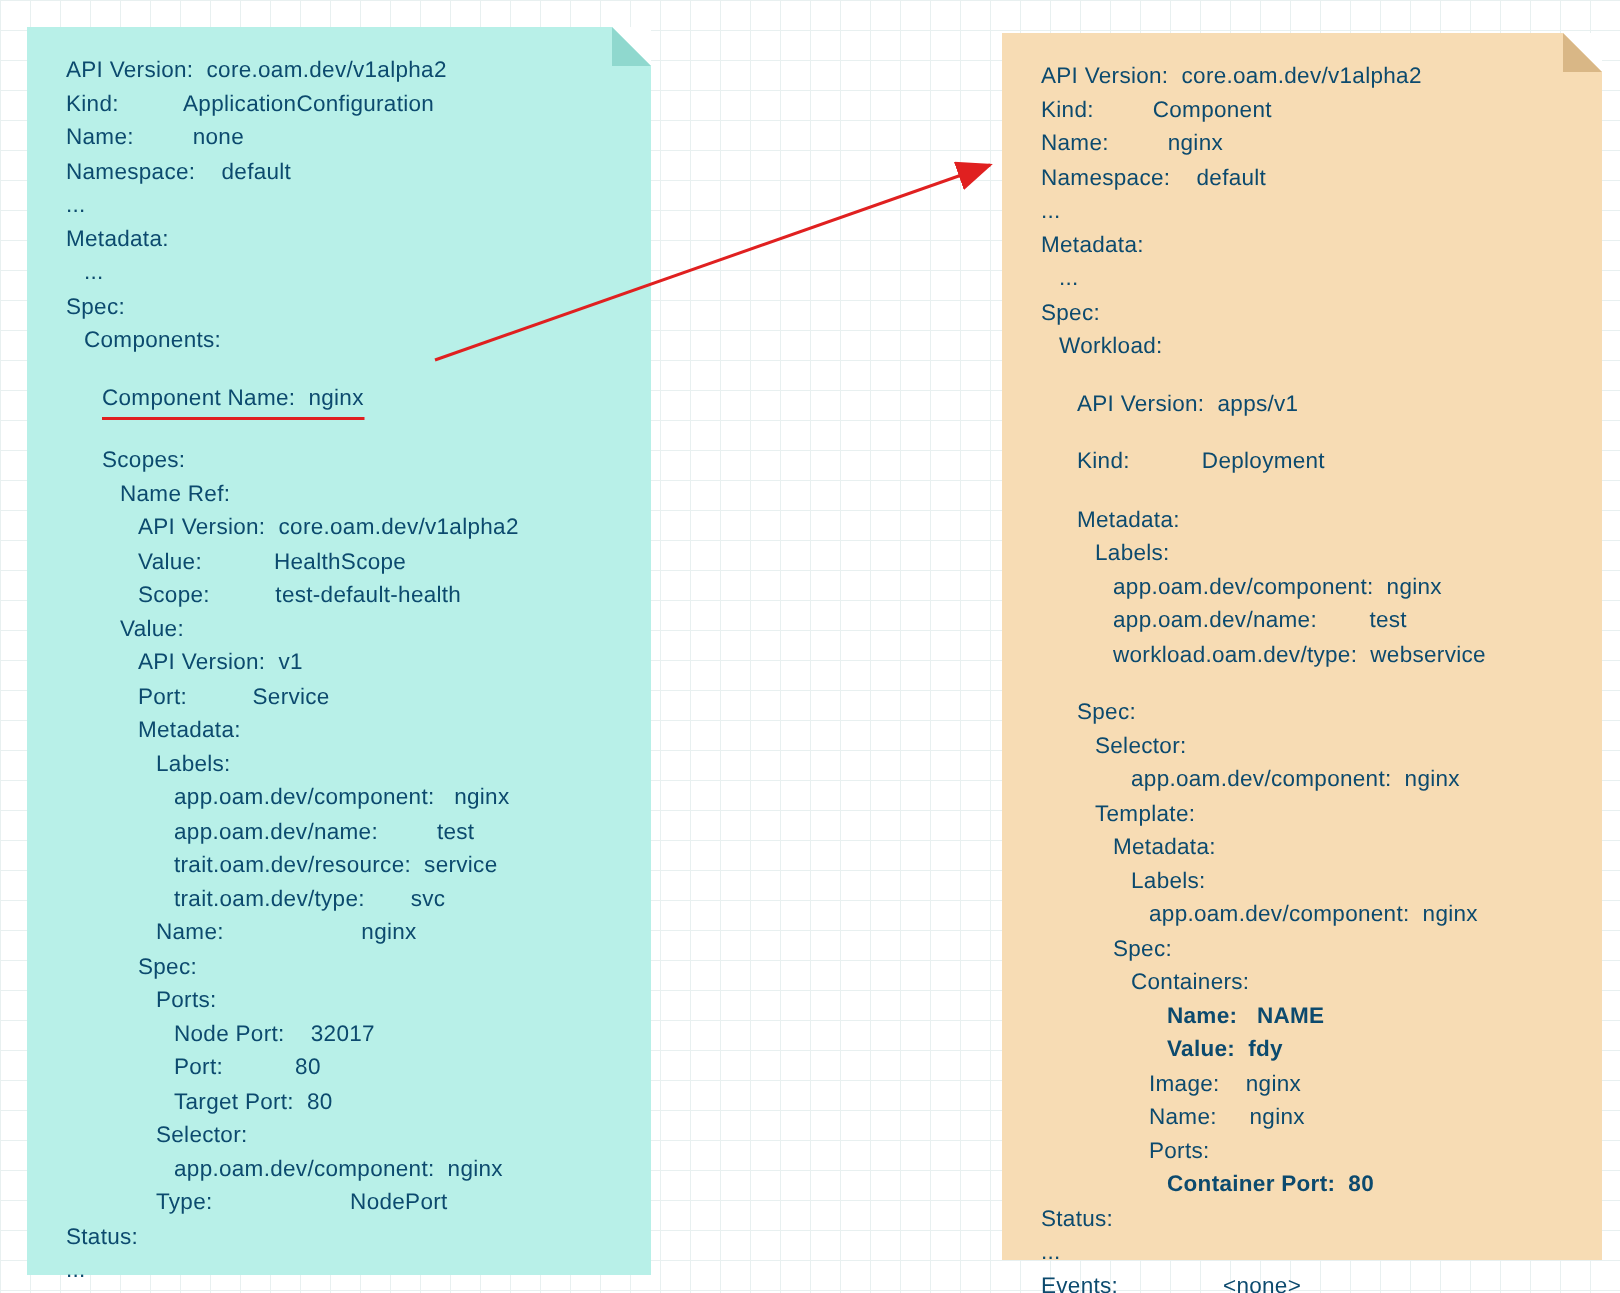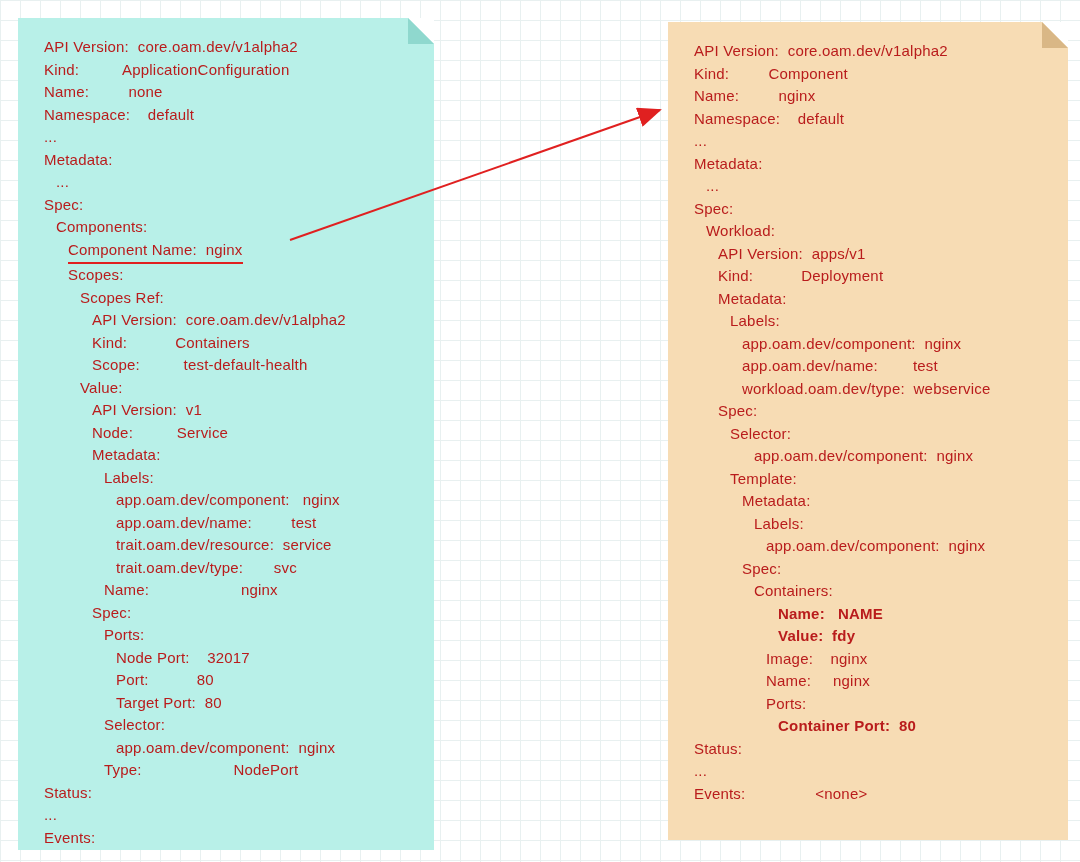--- a/index.html
+++ b/index.html
@@ -12,21 +12,21 @@
     linear-gradient(90deg, #e8f0f0 1px, transparent 1px);
   background-size: 20px 20px;
   position: relative;
   font-family: Arial, Helvetica, sans-serif;
 }
 .card {
   position: absolute;
   padding: 18px 22px 18px 26px;
   font-size: 15px;
   line-height: 1.5;
-  color: #b91c1c;
+  color: #0c4a6e;
 }
 .card-left {
   left: 18px;
   top: 18px;
   width: 416px;
   height: 832px;
   background: #b8f0e8;
 }
 .card-right {
   left: 668px;
@@ -54,21 +54,21 @@
   top: 0; right: 0; 
   width: 0; height: 0;
   border-style: solid;
   border-width: 26px 0 0 26px;
 }
 .card-left .fold::after { border-color: transparent transparent transparent #8fd8ce; }
 .card-right .fold::after { border-color: transparent transparent transparent #d9b786; }
 .row { white-space: pre; letter-spacing: 0.2px; }
 .i0 { padding-left: 0; }
 .i1 { padding-left: 12px; }
-.i2 { padding-left: 24px; }
+.i2 { padding-left: 24px; margin-top: 16px; }
 .i3 { padding-left: 36px; }
 .i4 { padding-left: 48px; }
 .i5 { padding-left: 60px; }
 .i6 { padding-left: 72px; }
 .i7 { padding-left: 84px; font-weight: bold; }
 .underline-red {
   border-bottom: 2px solid #e02020;
   display: inline-block;
   padding-bottom: 1px;
 }
@@ -88,27 +88,27 @@
   <div class="row i0">Kind:          ApplicationConfiguration</div>
   <div class="row i0">Name:         none</div>
   <div class="row i0">Namespace:    default</div>
   <div class="row i0">...</div>
   <div class="row i0">Metadata:</div>
   <div class="row i1">...</div>
   <div class="row i0">Spec:</div>
   <div class="row i1">Components:</div>
   <div class="i2"><span class="row underline-red">Component Name:  nginx</span></div>
   <div class="row i2">Scopes:</div>
-  <div class="row i3">Scopes Ref:</div>
+  <div class="row i3">Name Ref:</div>
   <div class="row i4">API Version:  core.oam.dev/v1alpha2</div>
-  <div class="row i4">Kind:           Containers</div>
+  <div class="row i4">Value:           HealthScope</div>
   <div class="row i4">Scope:          test-default-health</div>
   <div class="row i3">Value:</div>
   <div class="row i4">API Version:  v1</div>
-  <div class="row i4">Node:          Service</div>
+  <div class="row i4">Port:          Service</div>
   <div class="row i4">Metadata:</div>
   <div class="row i5">Labels:</div>
   <div class="row i6">app.oam.dev/component:   nginx</div>
   <div class="row i6">app.oam.dev/name:         test</div>
   <div class="row i6">trait.oam.dev/resource:  service</div>
   <div class="row i6">trait.oam.dev/type:       svc</div>
   <div class="row i5">Name:                     nginx</div>
   <div class="row i4">Spec:</div>
   <div class="row i5">Ports:</div>
   <div class="row i6">Node Port:    32017</div>

